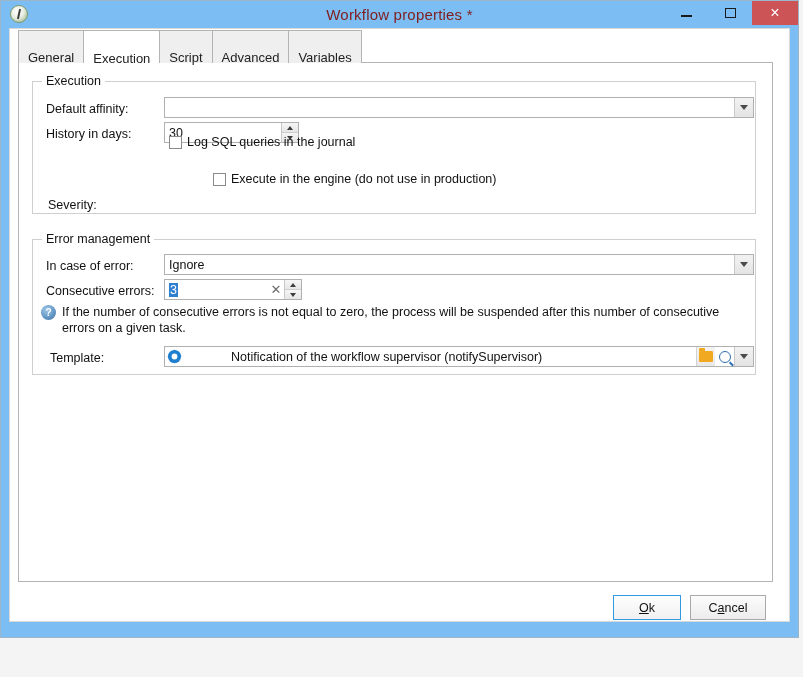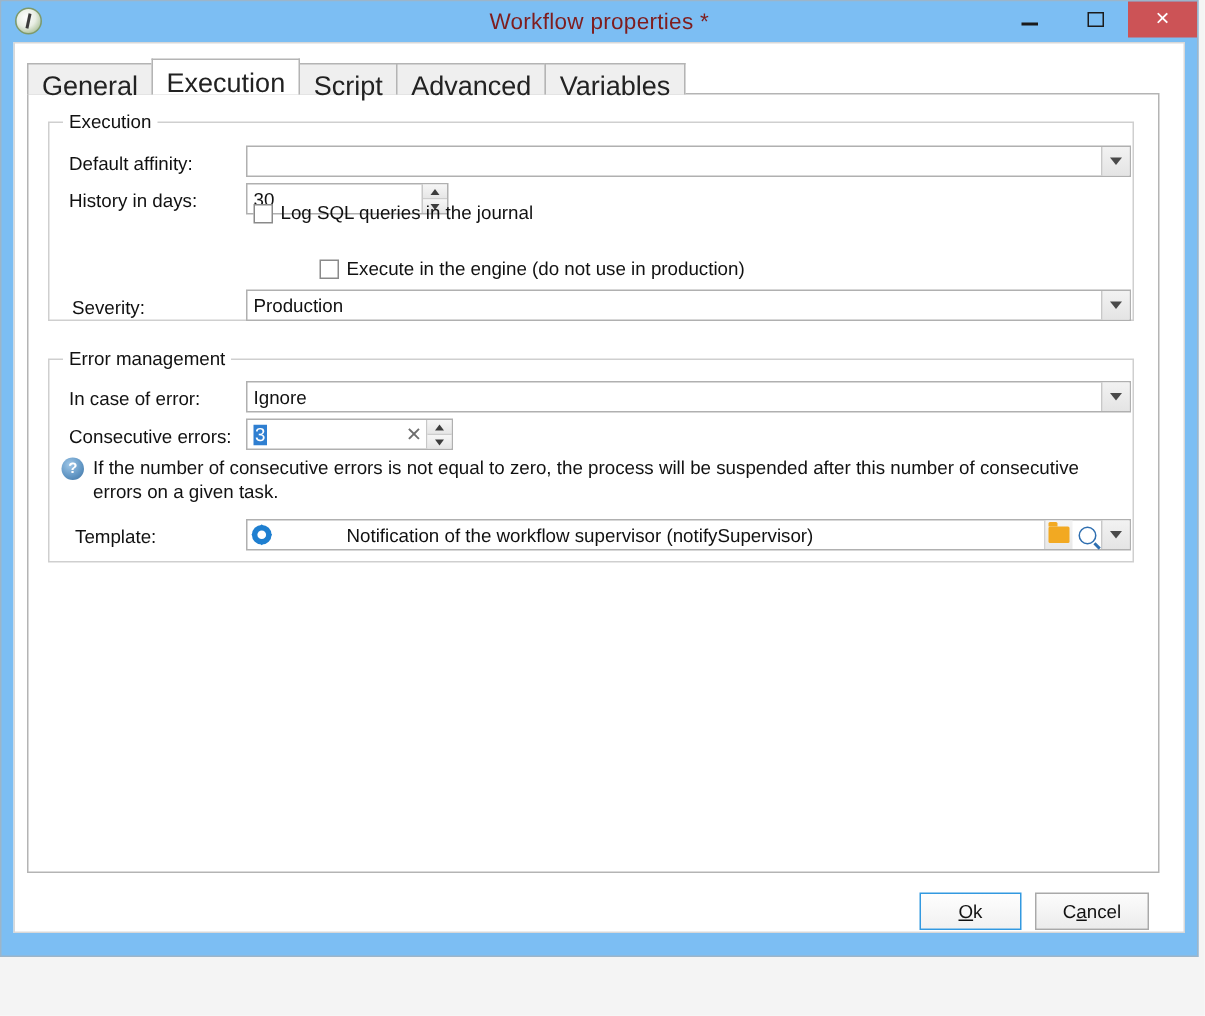--- a/index.html
+++ b/index.html
@@ -118,22 +118,22 @@
     left: 8px;
     top: 11px;
     height: 23px;
     display: flex;
     align-items: flex-end;
     z-index: 3;
   }
   .tab {
     height: 21px;
     line-height: 21px;
-    padding: 4px 9px;
-    font-size: 18px;
+    padding: 16px 9px;
+    font-size: 13px;
     color: #222;
     background: #efefef;
     border: 1px solid #b4b4b4;
     border-bottom: none;
     margin-right: -1px;
     box-sizing: border-box;
     cursor: default;
     white-space: nowrap;
   }
   .tab.active {
@@ -429,26 +429,20 @@
         <span class="checkbox-box"></span>
         <span>Log SQL queries in the journal</span>
       </div>
 
       <div class="checkbox-row" style="left:150px; top:109px;padding-left:44px;">
         <span class="checkbox-box"></span>
         <span>Execute in the engine (do not use in production)</span>
       </div>
 
       <div class="row-label" style="left:29px; top:135px;">Severity:</div>
-      <div class="combo" style="left:145px; top:130px; width:590px; height:21px;">
-        <div class="combo-text">Production</div>
-        <div class="combo-arrow">
-          <span class="chev"></span>
-        </div>
-      </div>
 
       <div class="groupbox" style="left:13px; top:176px; width:724px; height:136px;">
         <div class="groupbox-title">Error management</div>
       </div>
 
       <div class="row-label" style="left:27px; top:196px;">In case of error:</div>
       <div class="combo" style="left:145px; top:191px; width:590px; height:21px;">
         <div class="combo-text">Ignore</div>
         <div class="combo-arrow">
           <span class="chev"></span>

